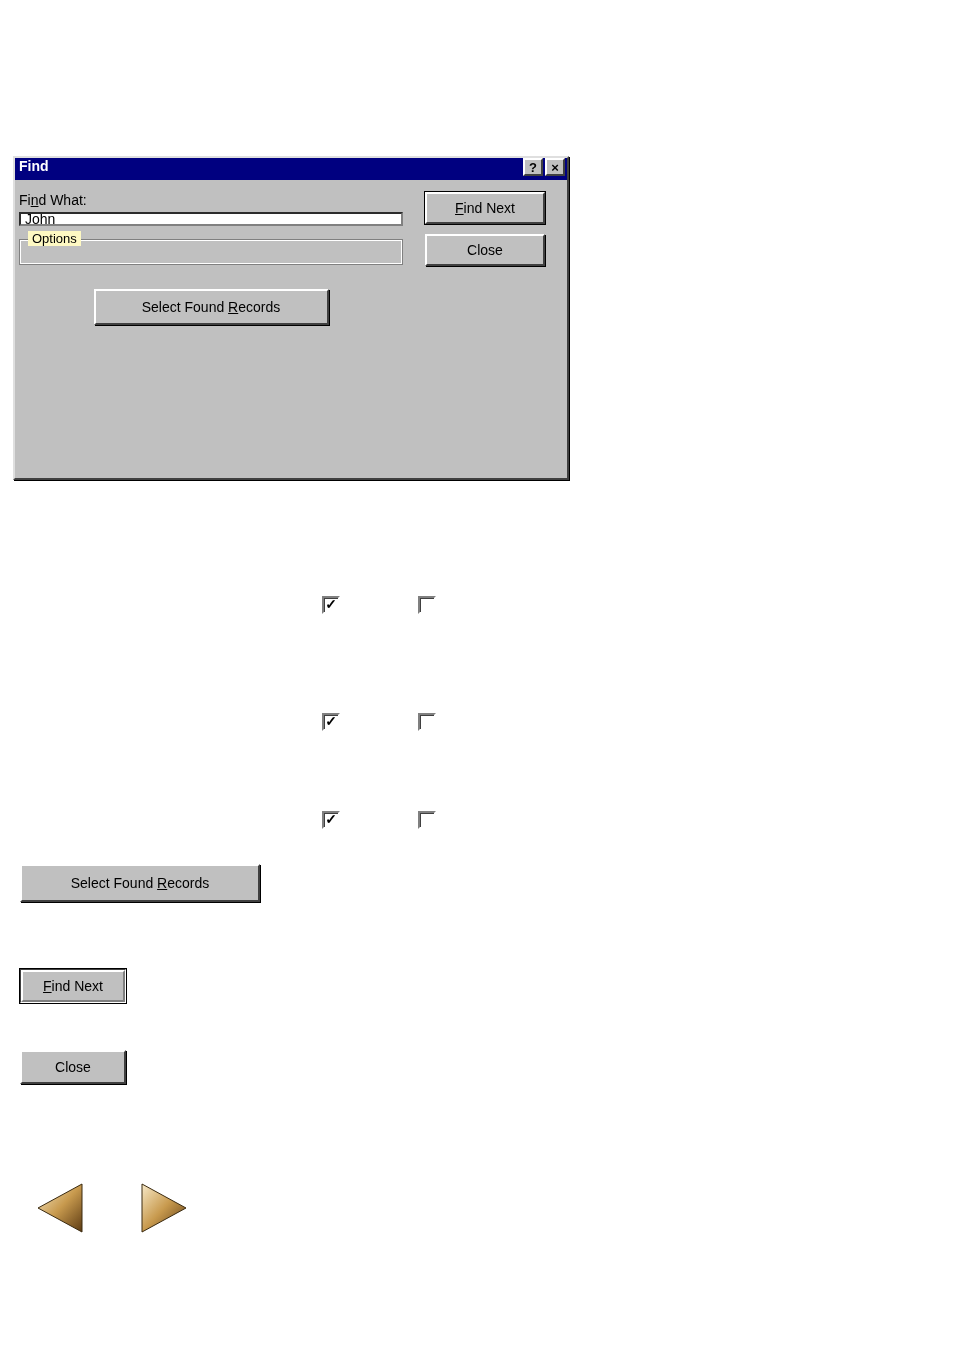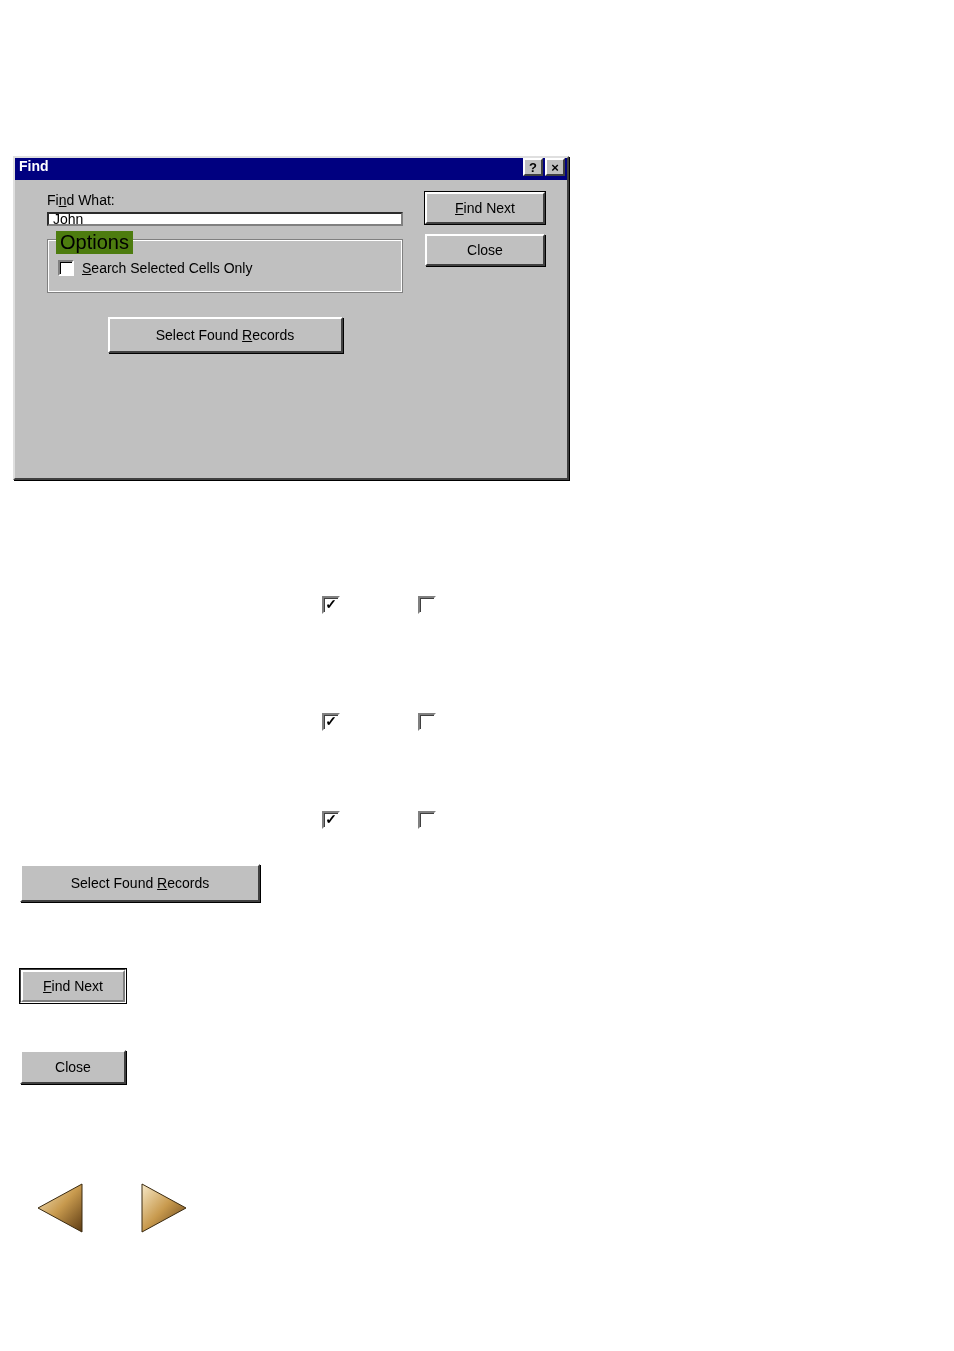--- a/index.html
+++ b/index.html
@@ -39,21 +39,21 @@
     .t-btn {
       width: 20px; height: 18px;
       background:#c0c0c0;
       border: 2px solid;
       border-color:#fff #404040 #404040 #fff;
       display:flex;align-items:center;justify-content:center;
       font-weight:bold;font-size:13px;color:#000;
       margin-left:2px;
     }
     .dialog-body {
-      padding: 12px 12px 10px 32px;
+      padding: 12px 12px 10px 4px;
       display:flex;
       gap:22px;
     }
     .left-col { flex: 1; }
     .right-col { width: 130px; display:flex; flex-direction:column; gap:10px; }
     .label-row { margin-bottom:4px; font-size:14px; }
     .text-input {
       width: 100%;
       height: 14px;
       background:#fff;
@@ -65,23 +65,23 @@
     .group-box {
       margin-top: 12px;
       border: 1px solid #808080;
       box-shadow: inset -1px -1px 0 #fff, inset 1px 1px 0 #fff;
       padding: 14px 10px 10px 10px;
       position: relative;
     }
     .group-title {
       position:absolute;
       top:-9px; left:8px;
-      background:#4d7c0f;
+      background:#fef9c3;
       padding: 0 4px;
-      font-size:20px;
+      font-size:13px;
     }
     .checkbox-row {
       display:flex; align-items:center; gap:8px;
       margin: 6px 0;
       font-size:14px;
     }
     .win-checkbox {
       width:16px;height:16px;
       background:#fff;
       border:2px solid;
@@ -165,24 +165,20 @@
     </div>
   </div>
   <div class="dialog-body">
     <div class="left-col">
       <div class="label-row">
         Fi<span class="underline">n</span>d What:
       </div>
       <input class="text-input" type="text" value="John" style="">
       <div class="group-box">
         <div class="group-title">Options</div>
-        <div class="checkbox-row">
-          <span class="win-checkbox"></span>
-          <span><span class="underline">S</span>earch Selected Cells Only</span>
-        </div>
       </div>
       <div class="btn select-records-btn">
         <span>Select Found <span class="underline">R</span>ecords</span>
       </div>
     </div>
     <div class="right-col">
       <div class="btn" style="outline:1px solid #000;">
         <span><span class="underline">F</span>ind Next</span>
       </div>
       <div class="btn">

